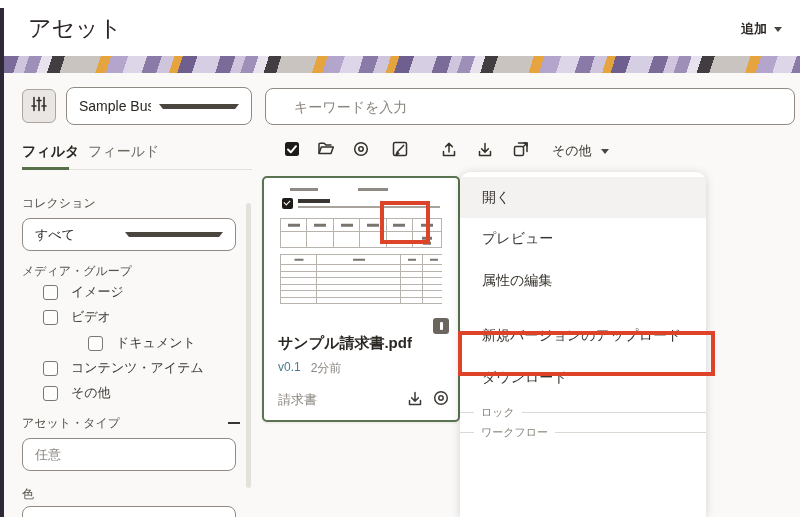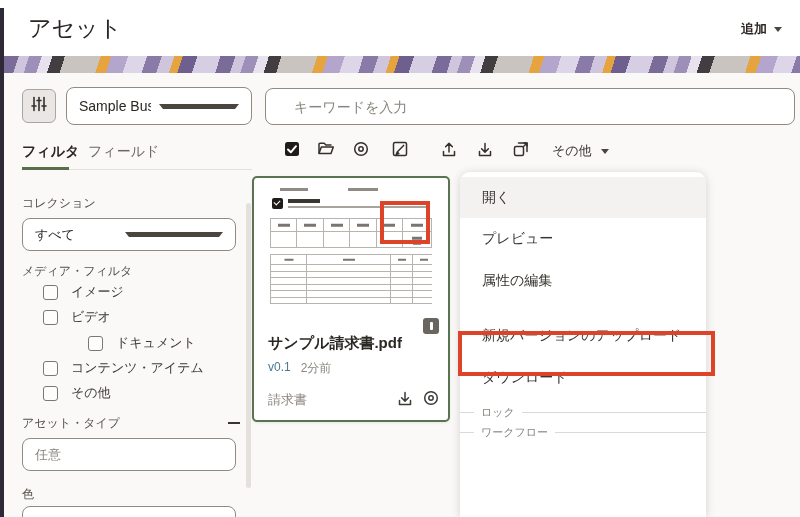--- a/index.html
+++ b/index.html
@@ -54,21 +54,21 @@
   .side-scrollbar { position:absolute; left:242px; top:130px; width:5px; height:285px; background:#e4e1dd; border-radius:3px; }
 
   
   .search-input { position:absolute; left:261px; top:15px; width:530px; height:37px; background:#fff; border:1px solid #8f8a84; border-radius:8px; padding:0 28px; font-size:14px; font-family:inherit; color:#2b2723; }
 
   .tb-icon { position:absolute; top:67px; width:18px; height:18px; cursor:pointer; color:#34302b; }
   .tb-icon svg { display:block; }
   .more-btn { position:absolute; left:548px; top:69px; display:flex; align-items:center; gap:9px; font-size:13px; color:#39342f; cursor:pointer; }
 
   
-  .card { position:absolute; left:248px; top:103px; width:198px; height:246px; background:#fff; border:2px solid #5a7350; border-radius:5px; box-shadow:0 1px 3px rgba(0,0,0,.08); }
+  .card { position:absolute; left:258px; top:103px; width:198px; height:246px; background:#fff; border:2px solid #5a7350; border-radius:5px; box-shadow:0 1px 3px rgba(0,0,0,.08); }
   .thumb { position:absolute; left:6px; top:6px; width:182px; height:126px; background:#fff; }
   .greek { position:absolute; background:#8f8a84; }
   .thumb-cb { position:absolute; left:12px; top:14px; width:11px; height:11px; background:#1e1b18; border-radius:2px; }
   .thumb-cb:after { content:""; position:absolute; left:2px; top:2px; width:5px; height:3px; border-left:1.5px solid #fff; border-bottom:1.5px solid #fff; transform:rotate(-45deg); }
   .mini-table { position:absolute; left:10px; background:#b8b3ad; display:grid; gap:1px; border:1px solid #b8b3ad; }
   .mini-table > div { background:#fff; position:relative; }
   .cell-bar { position:absolute; left:50%; top:50%; transform:translate(-50%,-50%); width:12px; height:2.5px; background:#7a756f; }
   .info-badge { position:absolute; right:9px; top:140px; width:16px; height:16px; background:#6b655f; border-radius:3px; cursor:pointer; }
   .info-badge:after { content:""; position:absolute; left:7px; top:4px; width:2.5px; height:8px; background:#fff; border-radius:1px; }
   .card-title { position:absolute; left:14px; top:156px; font-size:15px; font-weight:700; color:#2b2723; }
@@ -136,21 +136,21 @@
     <div class="tab inactive" style="left:84px;">フィールド</div>
     <div class="tabs-line"></div>
     <div class="tabs-active-bar"></div>
 
     <div class="side-label" style="top:122px;">コレクション</div>
     <div class="select-box" style="top:145px;">
       <span>すべて</span>
       <span class="caret"></span>
     </div>
 
-    <div class="side-label" style="top:190px;">メディア・フィルタ</div>
+    <div class="side-label" style="top:190px;">メディア・グループ</div>
 
     <div class="check-row" style="top:209px;">
       <span class="check-box"></span>
       <span class="check-label">イメージ</span>
     </div>
     <div class="check-row" style="top:234px;">
       <span class="check-box"></span>
       <span class="check-label">ビデオ</span>
     </div>
     <div class="check-row" style="top:260px;padding-left:45px;">

